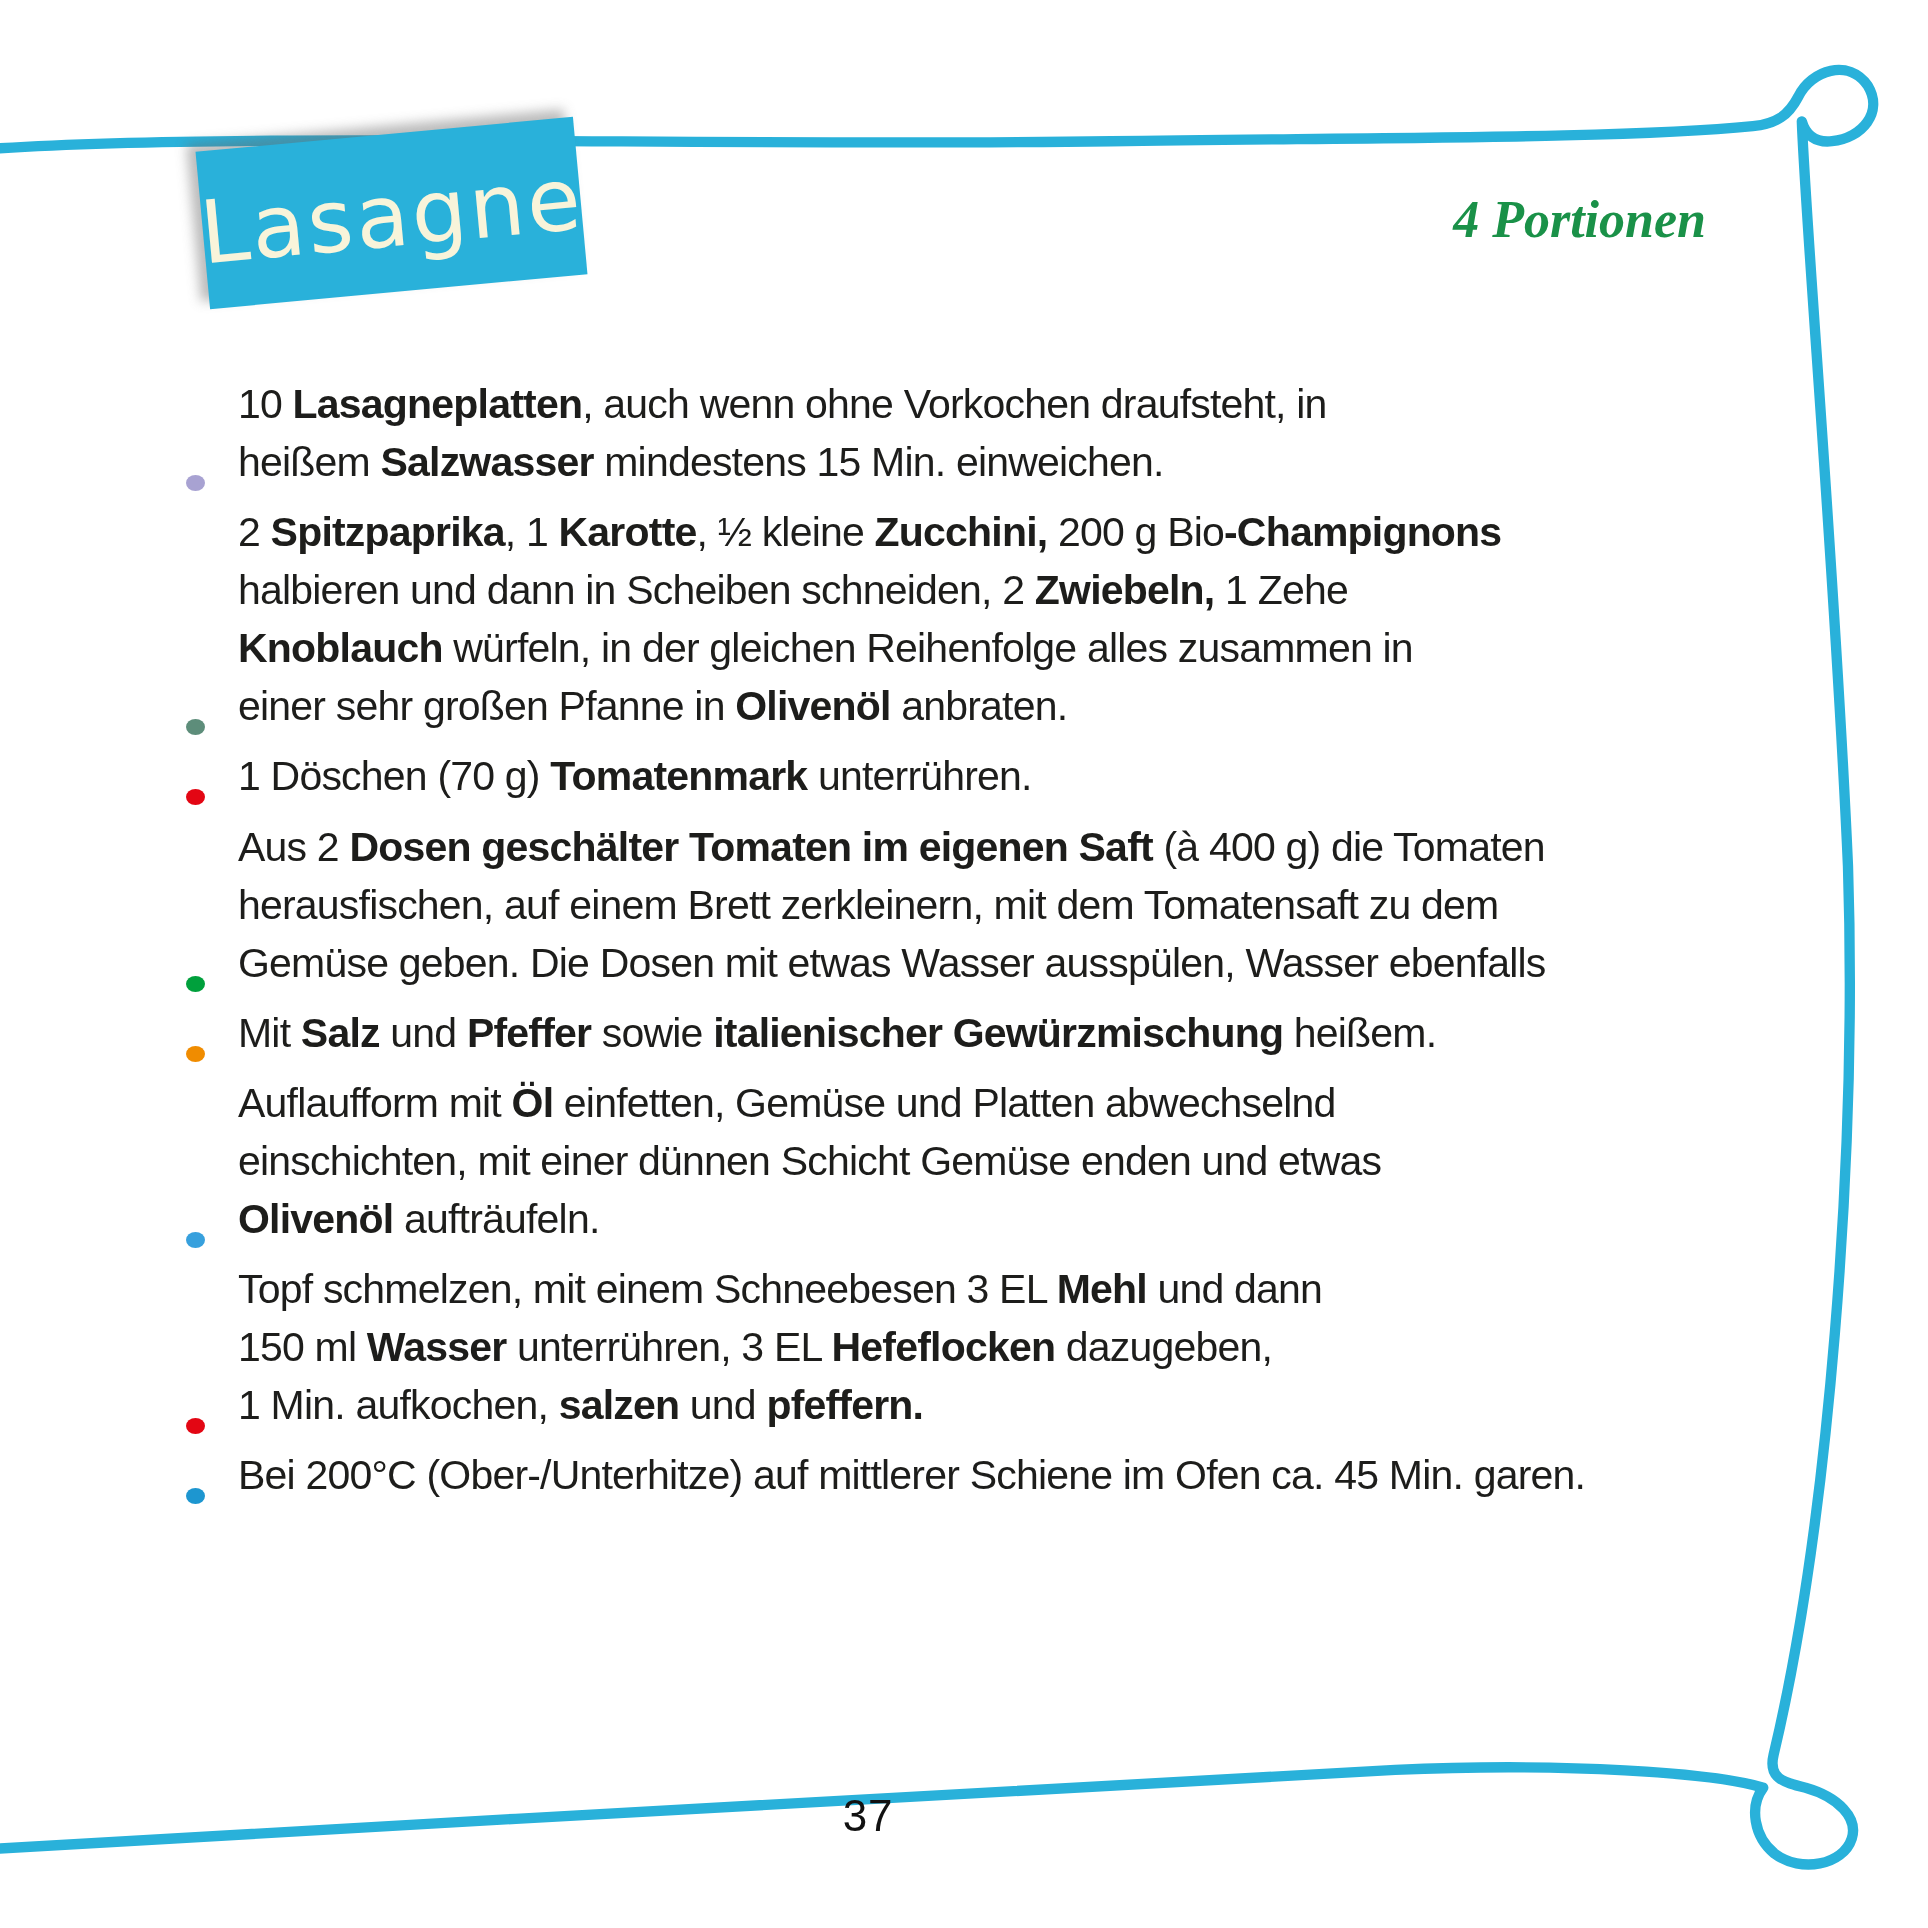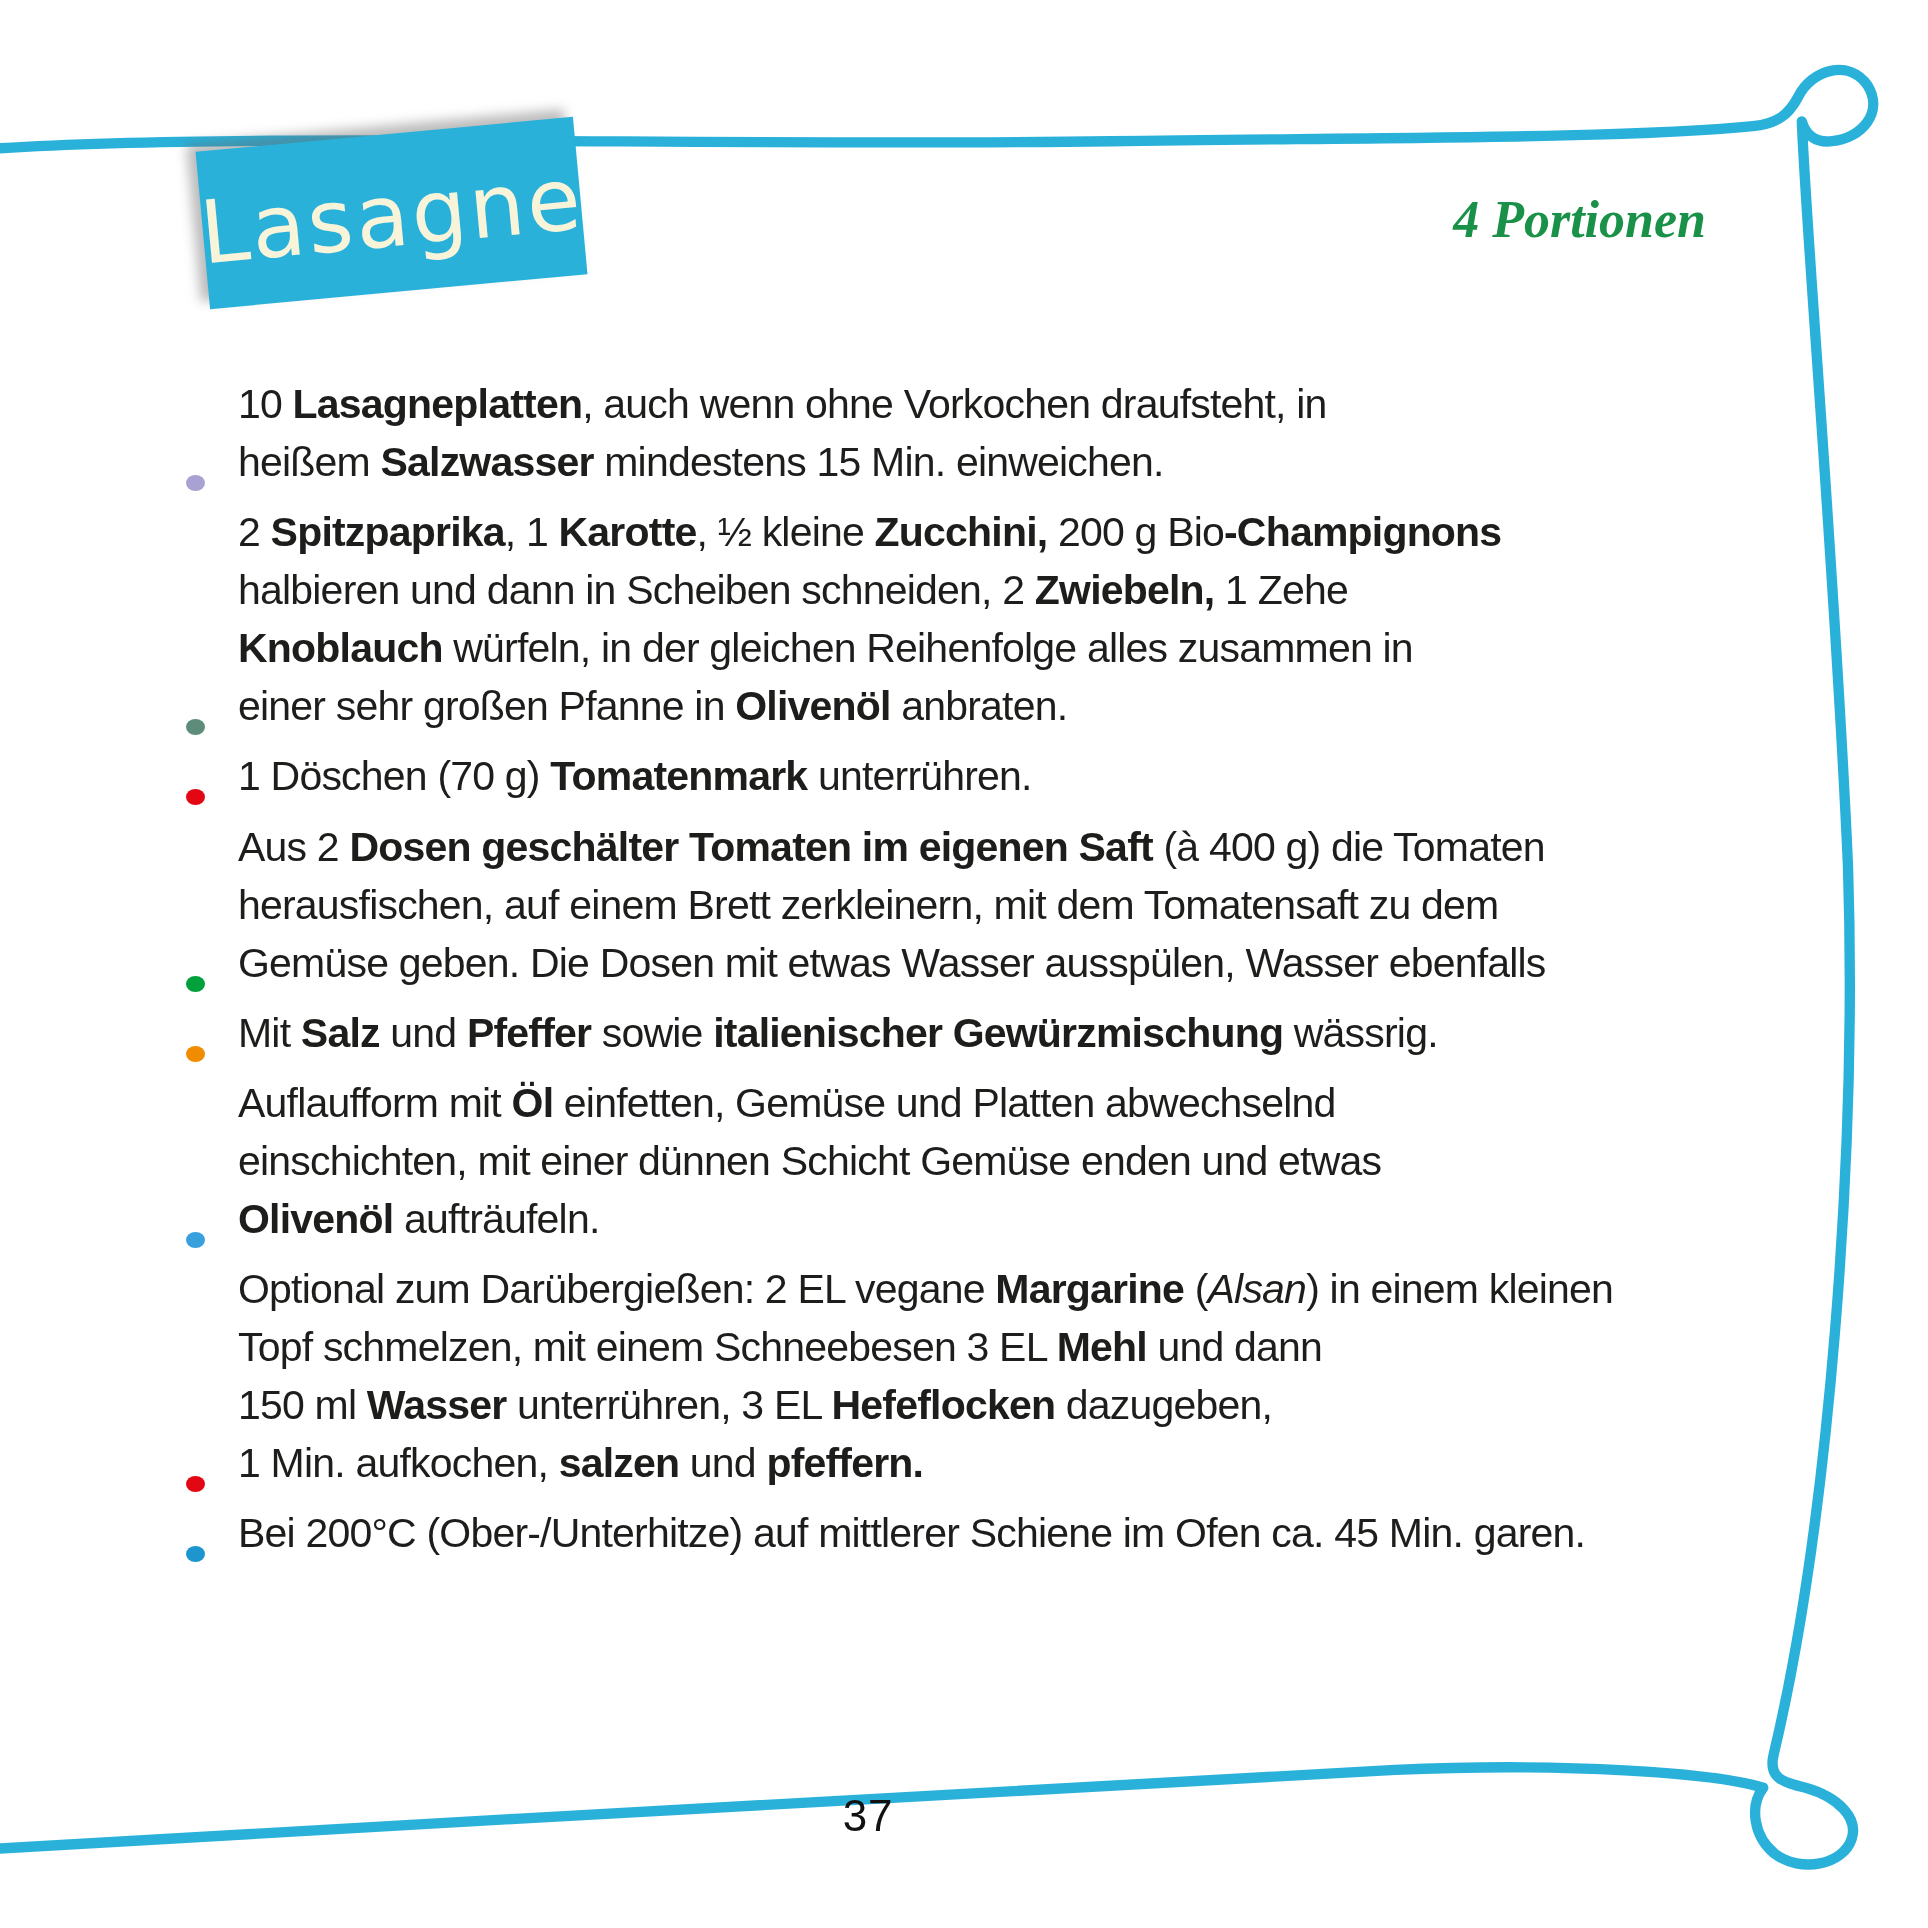--- a/index.html
+++ b/index.html
@@ -133,35 +133,34 @@
       <span class="bullet" style="background: rgb(0, 160, 60);"></span>
       <div class="step-text">
         <div class="line"><span>Aus 2 </span><span class="bold">Dosen geschälter Tomaten im eigenen Saft</span><span> (à 400 g) die Tomaten</span></div>
         <div class="line"><span>herausfischen, auf einem Brett zerkleinern, mit dem Tomatensaft zu dem</span></div>
         <div class="line"><span>Gemüse geben. Die Dosen mit etwas Wasser ausspülen, Wasser ebenfalls</span></div>
       </div>
     </div>
     <div class="step">
       <span class="bullet" style="background: rgb(240, 140, 0);"></span>
       <div class="step-text">
-        <div class="line"><span>Mit </span><span class="bold">Salz</span><span> und </span><span class="bold">Pfeffer</span><span> sowie </span><span class="bold">italienischer Gewürzmischung</span><span> wässrig.</span></div>
+        <div class="line"><span>Mit </span><span class="bold">Salz</span><span> und </span><span class="bold">Pfeffer</span><span> sowie </span><span class="bold">italienischer Gewürzmischung</span><span> heißem.</span></div>
       </div>
     </div>
     <div class="step">
       <span class="bullet" style="background: rgb(55, 160, 221);"></span>
       <div class="step-text">
         <div class="line"><span>Auflaufform mit </span><span class="bold">Öl</span><span> einfetten, Gemüse und Platten abwechselnd</span></div>
         <div class="line"><span>einschichten, mit einer dünnen Schicht Gemüse enden und etwas</span></div>
         <div class="line"><span class="bold">Olivenöl</span><span> aufträufeln.</span></div>
       </div>
     </div>
     <div class="step">
       <span class="bullet" style="background: rgb(227, 6, 19);"></span>
       <div class="step-text">
-        <div class="line"><span>Optional zum Darübergießen: 2 EL vegane </span><span class="bold">Margarine</span><span> (</span><span class="italic">Alsan</span><span>) in einem kleinen</span></div>
         <div class="line"><span>Topf schmelzen, mit einem Schneebesen 3 EL </span><span class="bold">Mehl</span><span> und dann</span></div>
         <div class="line"><span>150 ml </span><span class="bold">Wasser</span><span> unterrühren, 3 EL </span><span class="bold">Hefeflocken</span><span> dazugeben,</span></div>
         <div class="line"><span>1 Min. aufkochen, </span><span class="bold">salzen</span><span> und </span><span class="bold">pfeffern.</span></div>
       </div>
     </div>
     <div class="step">
       <span class="bullet" style="background: rgb(29, 150, 208);"></span>
       <div class="step-text">
         <div class="line"><span>Bei 200°C (Ober-/Unterhitze) auf mittlerer Schiene im Ofen ca. 45 Min. garen.</span></div>
       </div>

